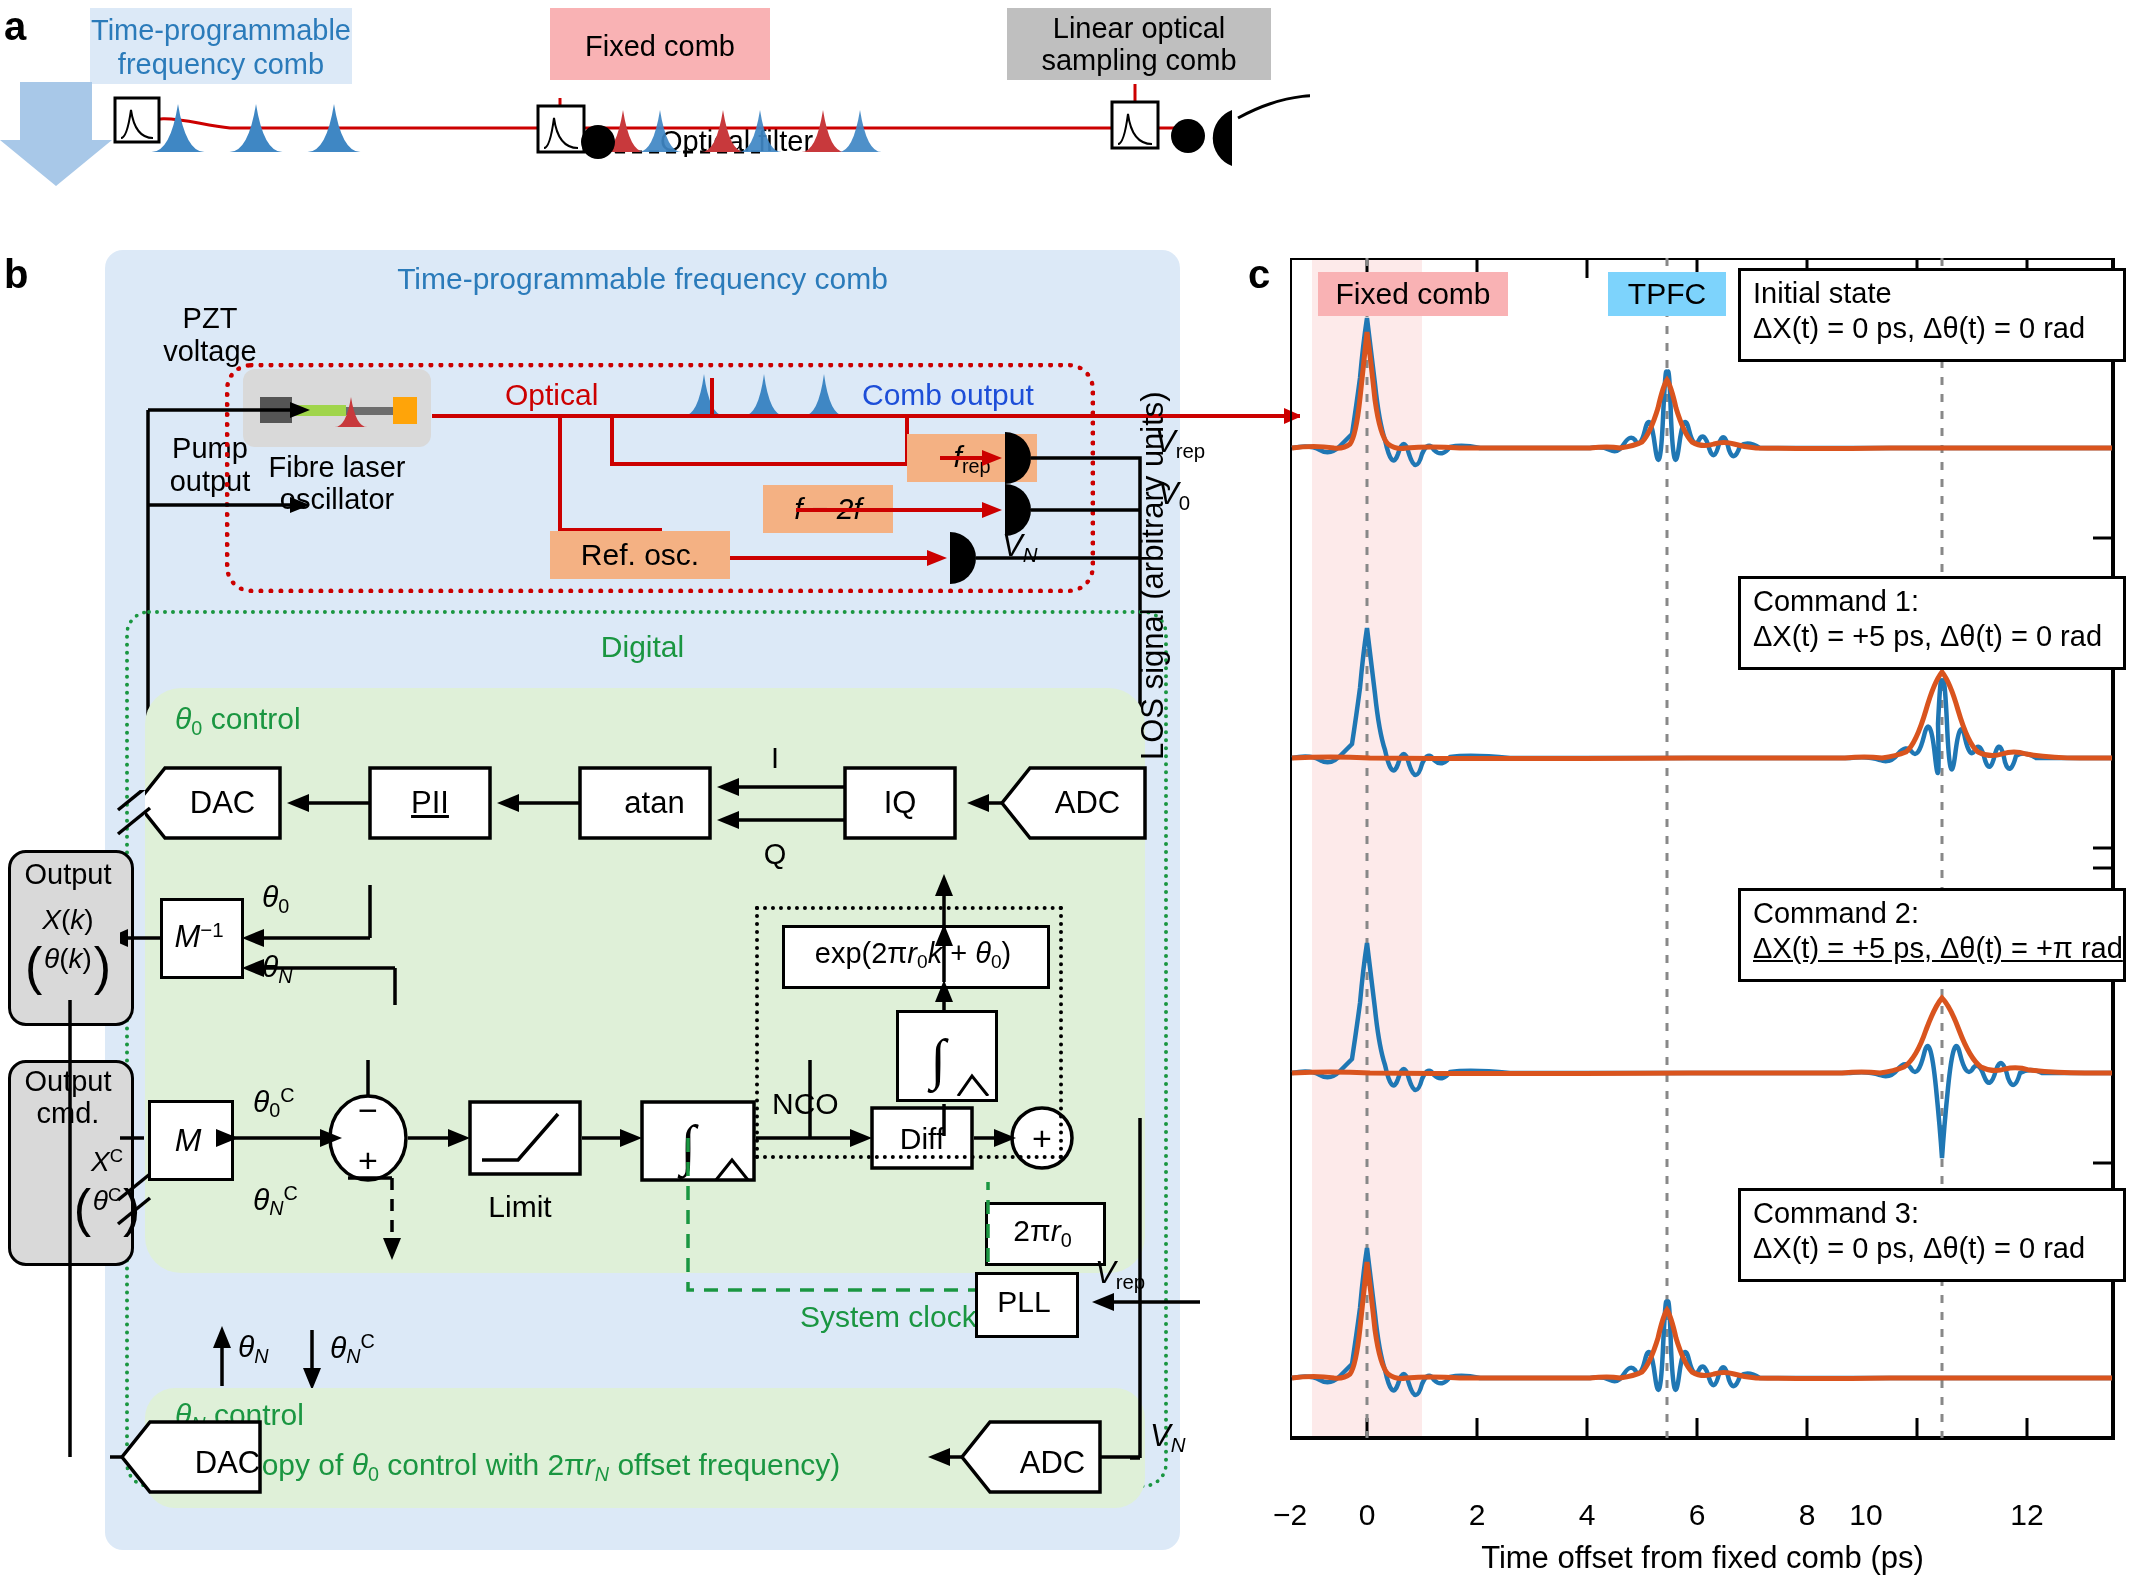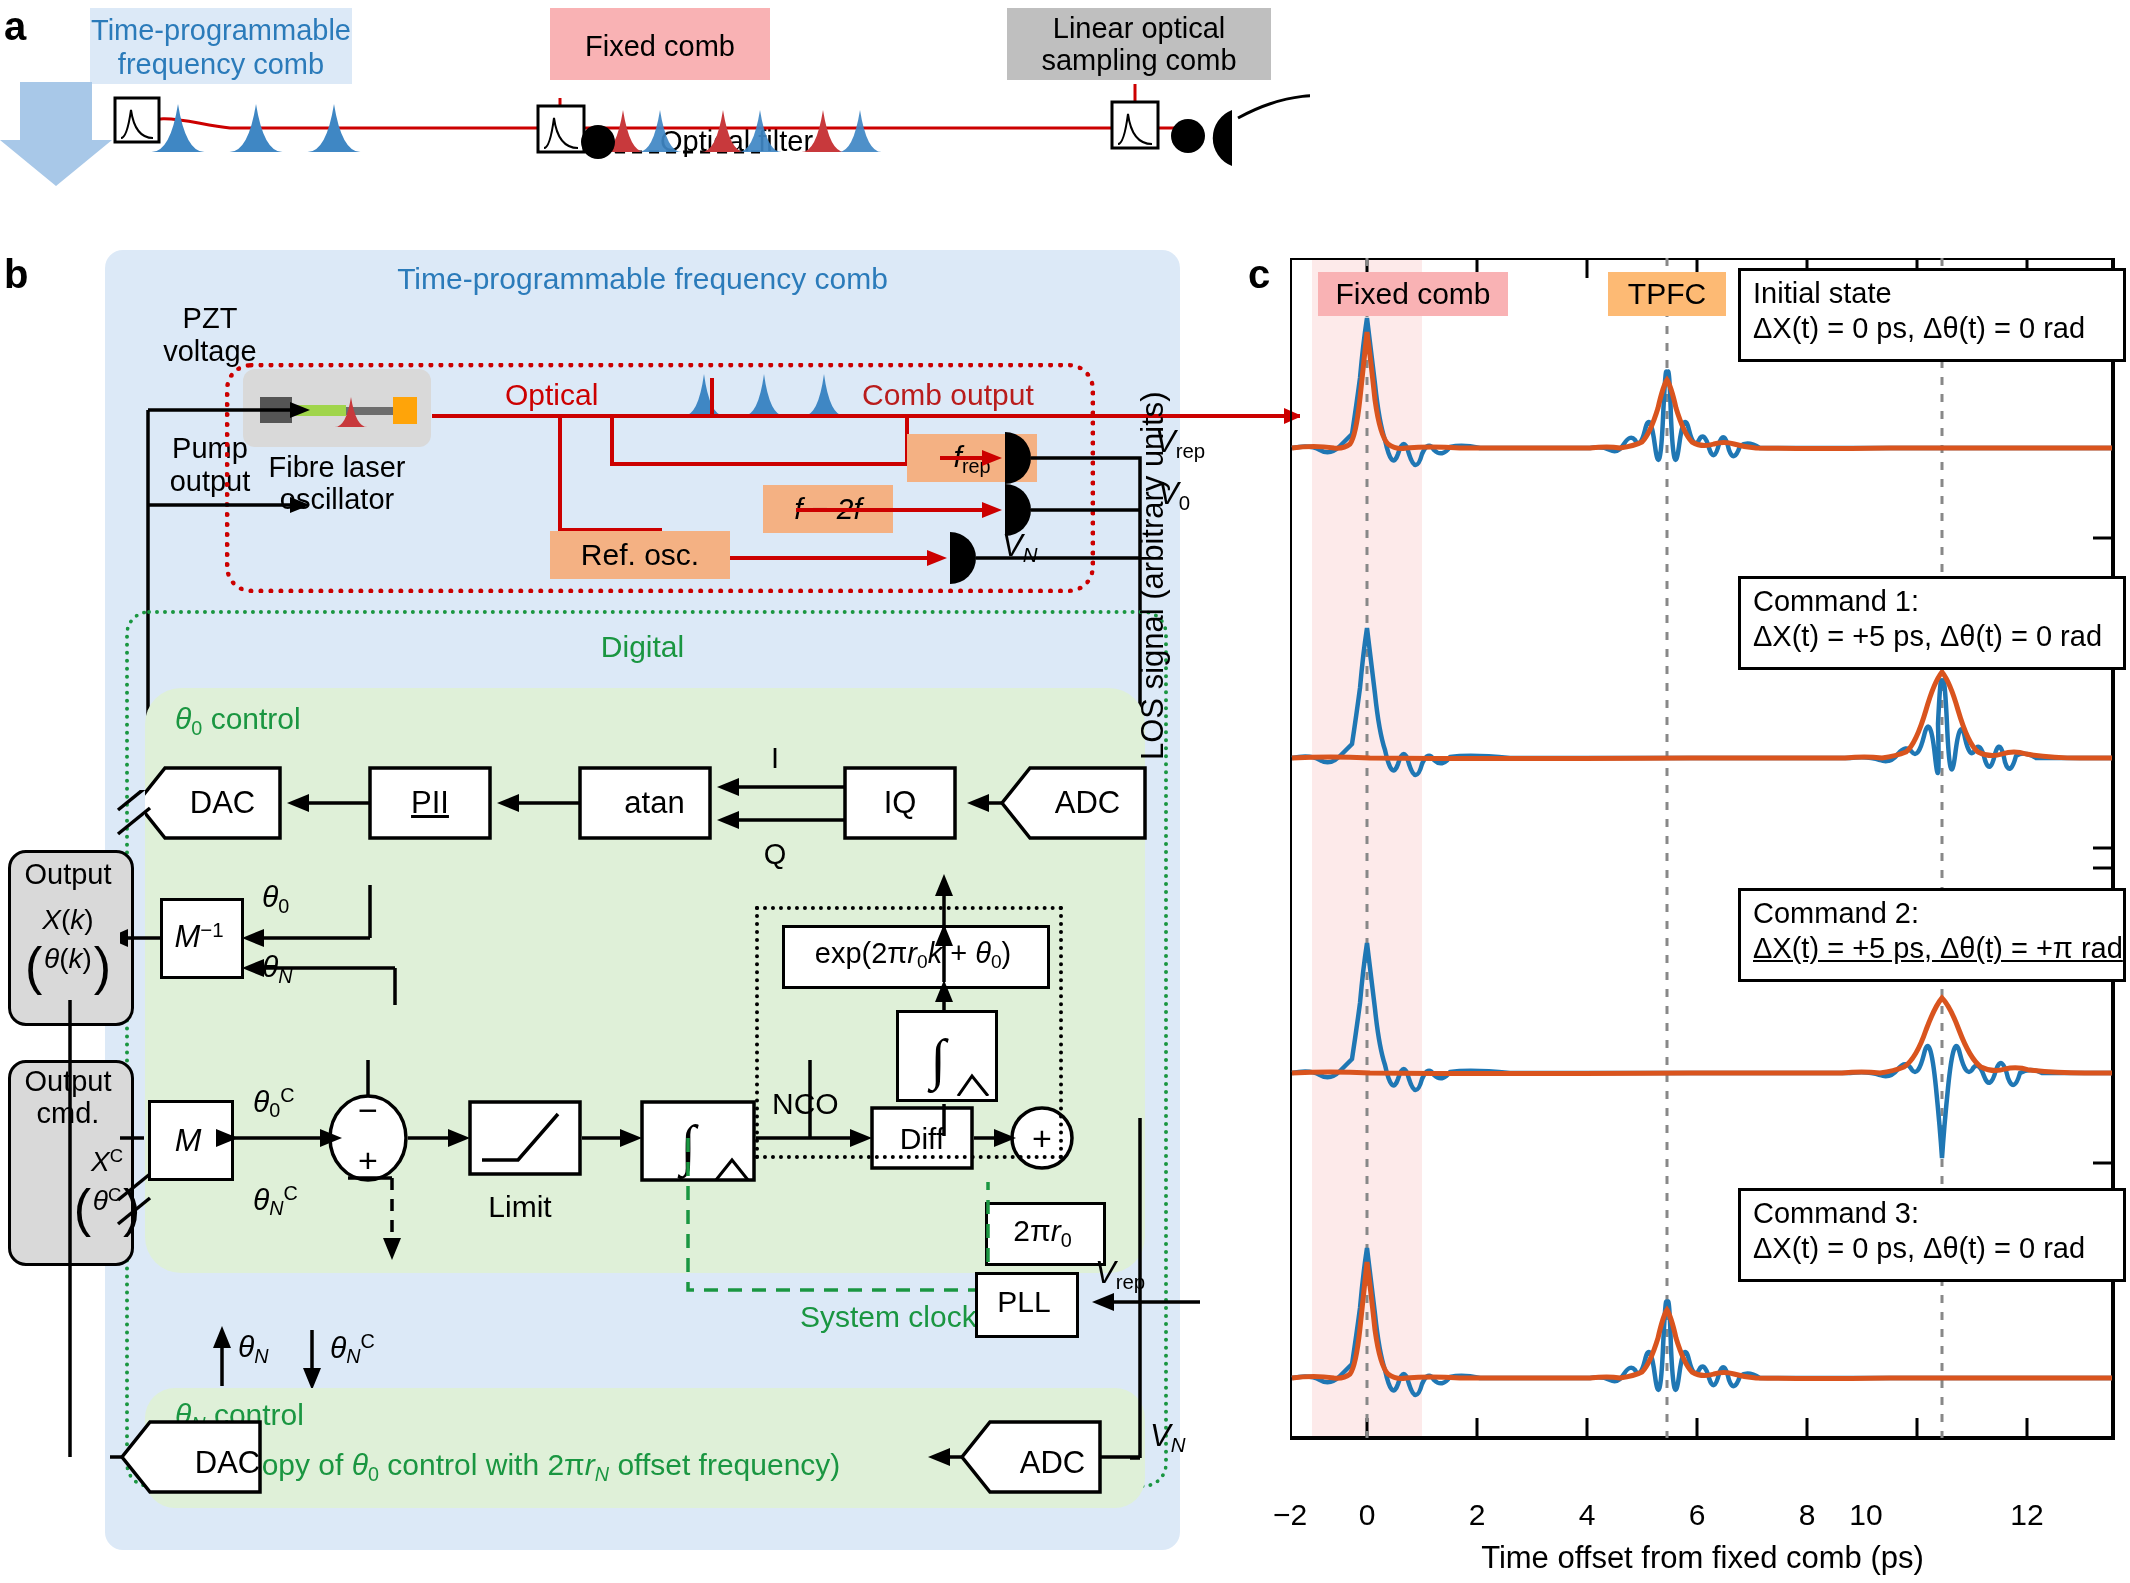--- a/index.html
+++ b/index.html
@@ -84,21 +84,21 @@
   <span>voltage</span>
 </div>
 <div class="abs ctr nowrap" style="left:120px;top:432px;width:180px;font-size:29px;line-height:1.15;">
   <span>Pump</span><br>
   <span>output</span>
 </div>
 
 <div class="abs" style="left:225px;top:363px;width:860px;height:220px;border:5px dotted #cc0000;border-radius:26px;"></div>
 
 <div class="abs" style="left:505px;top:378px;color:#cc0000;font-size:30px;">Optical</div>
-<div class="abs" style="left:862px;top:378px;color:#b91c1c;font-size:30px;">Comb output</div>
+<div class="abs" style="left:862px;top:378px;color:#1d4ed8;font-size:30px;">Comb output</div>
 
 <div class="abs" style="left:243px;top:369px;width:188px;height:78px;background:#d9d9d9;border-radius:12px;"></div>
 <svg class="abs" style="left:243px;top:369px;" width="188" height="78" viewBox="0 0 188 78">
   <rect x="17" y="28" width="32" height="26" fill="#555"></rect>
   <rect x="49" y="36" width="54" height="11" fill="#a0d54b"></rect>
   <rect x="103" y="38" width="47" height="8" fill="#6d6d6d"></rect>
   <rect x="150" y="28" width="24" height="27" fill="#ffa409"></rect>
   <path d="M90 58 q13 2 18 -30 q5 32 18 30 Z" fill="#c8393c"></path>
 </svg>
 <div class="abs ctr nowrap" style="left:233px;top:452px;width:208px;font-size:29px;line-height:1.1;">
@@ -473,21 +473,21 @@
 
     <path d="M2 815 Q20 811 30 817 Q40 823 50 813 Q58 805 62 801 Q66 775 70 745 Q73 711 77 685 Q81 717 85 751 Q89 789 95 807 Q102 839 108 821 Q114 801 119 821 Q126 843 132 821 Q138 807 144 817 Q152 825 160 814 Q180 811 220 815 L560 815 Q578 813 590 817 Q600 821 608 811 Q616 801 622 812 Q628 820 634 796 Q640 770 646 830 Q650 870 652 900 Q654 870 658 830 Q664 770 670 796 Q676 820 682 812 Q688 801 694 818 Q700 834 706 812 Q712 795 718 820 Q724 836 730 815 Q740 809 752 815 L822 815" fill="none" stroke="#1f77b4" stroke-width="4.5"></path>
     <path d="M2 815 Q40 813 80 815 Q200 816 400 815 L552 815 Q572 813 590 815 Q604 813 614 809 Q626 801 636 772 Q645 748 652 740 Q660 748 669 772 Q680 801 691 809 Q703 815 715 811 Q727 808 739 812 Q765 815 795 815 L822 815" fill="none" stroke="#d9541e" stroke-width="5"></path>
 
     <path d="M2 1120 Q20 1116 30 1122 Q40 1128 50 1118 Q58 1110 62 1106 Q66 1080 70 1050 Q73 1016 77 990 Q81 1022 85 1056 Q89 1094 95 1112 Q102 1144 108 1126 Q114 1106 119 1126 Q126 1148 132 1126 Q138 1112 144 1122 Q152 1130 160 1119 Q172 1116 190 1120 L300 1120 Q312 1118 320 1122 Q328 1126 334 1116 Q340 1106 345 1112 Q350 1122 355 1102 Q360 1080 365 1118 Q370 1156 373 1090 Q376 1026 377 1050 Q379 1026 381 1090 Q384 1156 389 1118 Q394 1080 399 1102 Q404 1122 409 1112 Q414 1102 419 1120 Q424 1136 429 1116 Q434 1100 439 1122 Q444 1136 450 1118 Q458 1112 470 1120 L822 1120" fill="none" stroke="#1f77b4" stroke-width="4.5"></path>
     <path d="M2 1120 Q24 1117 44 1120 Q54 1121 60 1116 Q66 1108 70 1070 Q74 1032 77 1004 Q81 1034 85 1072 Q90 1108 98 1116 Q106 1122 116 1120 Q140 1118 170 1120 L300 1120 Q318 1118 330 1120 Q344 1118 352 1114 Q360 1106 368 1080 Q373 1058 377 1052 Q381 1058 386 1080 Q394 1106 402 1114 Q412 1120 424 1116 Q434 1113 444 1116 Q454 1119 466 1120 Q520 1121 600 1120 L822 1120" fill="none" stroke="#d9541e" stroke-width="5"></path>
   </svg>
 </div>
 
 <div class="abs ctr nowrap" style="left:1318px;top:272px;width:190px;height:44px;line-height:44px;background:#f9b2b4;font-size:30px;">Fixed comb</div>
-<div class="abs ctr nowrap" style="left:1608px;top:272px;width:118px;height:44px;line-height:44px;background:#fdba74;font-size:30px;">TPFC</div>
+<div class="abs ctr nowrap" style="left:1608px;top:272px;width:118px;height:44px;line-height:44px;background:#7dd3fc;font-size:30px;">TPFC</div>
 
 <div class="abs" style="left:1738px;top:268px;width:382px;height:88px;background:#fff;border:3px solid #000;">
   <div class="nowrap" style="font-size:29px;padding:6px 10px 0 12px;">Initial state</div>
   <div class="nowrap" style="font-size:29px;padding:2px 10px 0 12px;">ΔX(t) = 0 ps, Δθ(t) = 0 rad</div>
 </div>
 
 <div class="abs" style="left:1738px;top:576px;width:382px;height:88px;background:#fff;border:3px solid #000;">
   <div class="nowrap" style="font-size:29px;padding:6px 10px 0 12px;">Command 1:</div>
   <div class="nowrap" style="font-size:29px;padding:2px 10px 0 12px;">ΔX(t) = +5 ps, Δθ(t) = 0 rad</div>
 </div>

